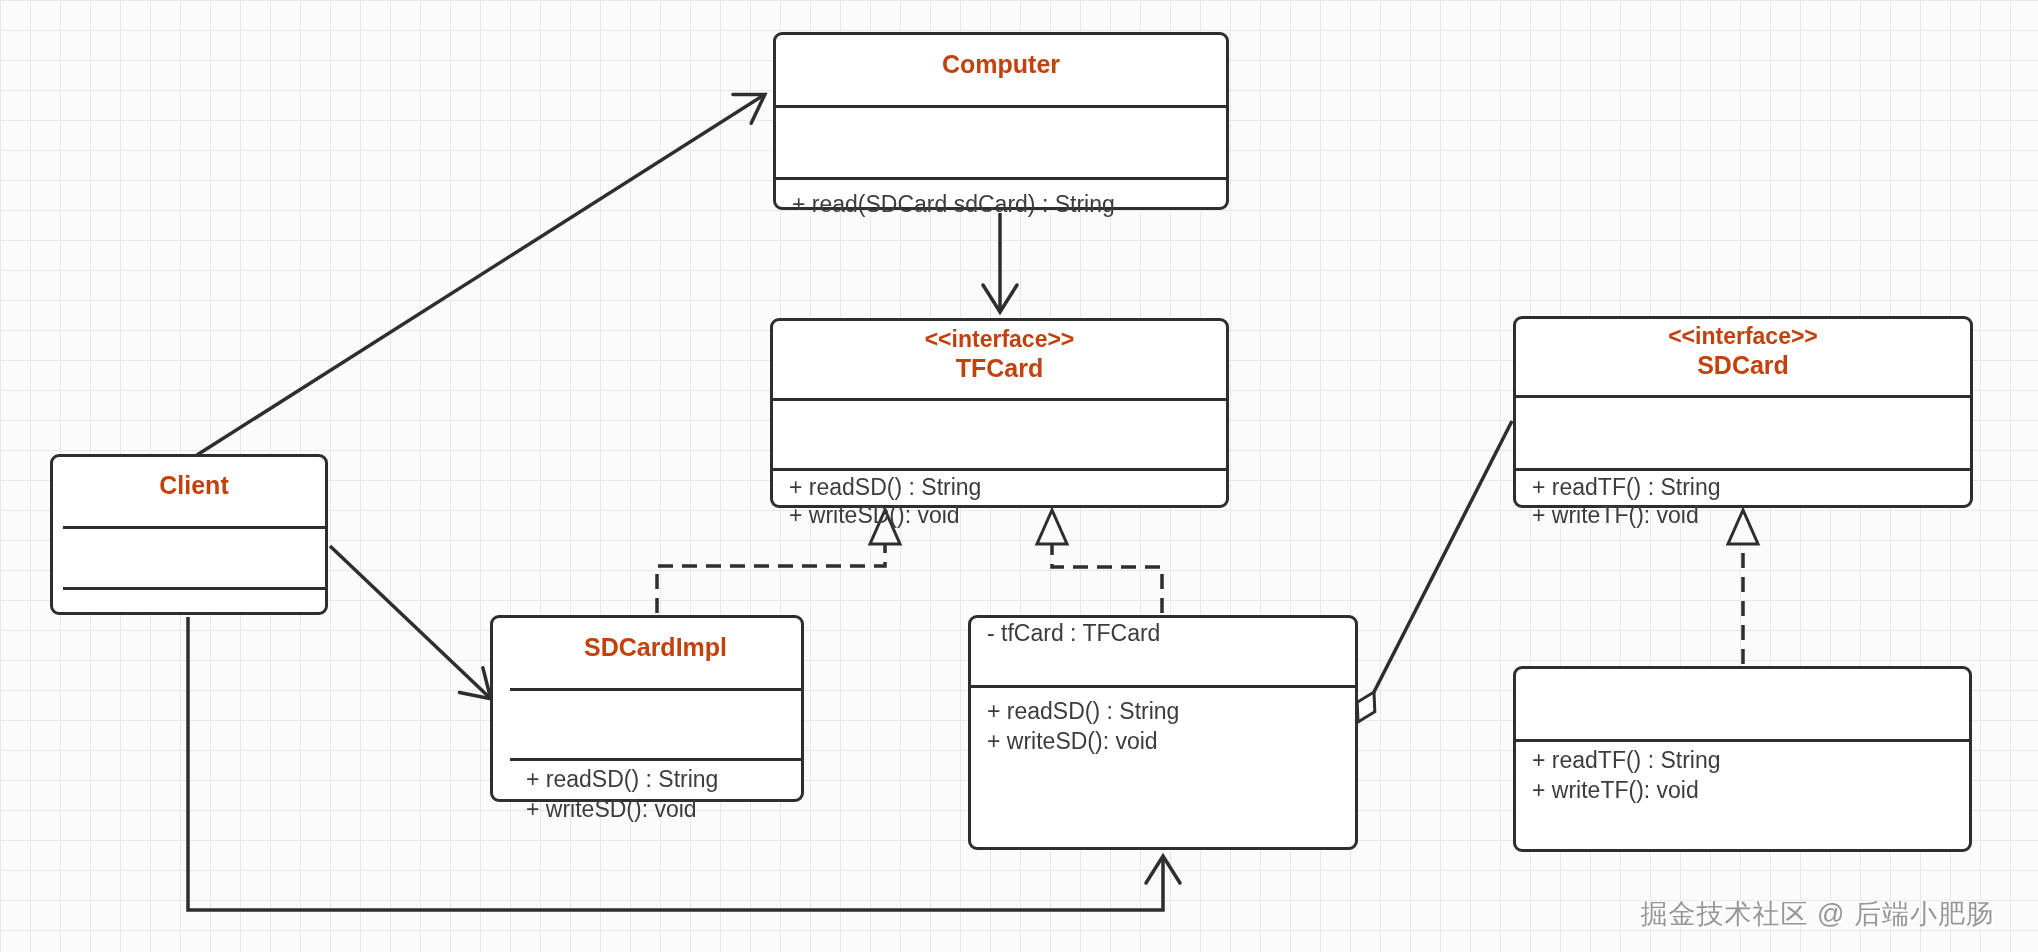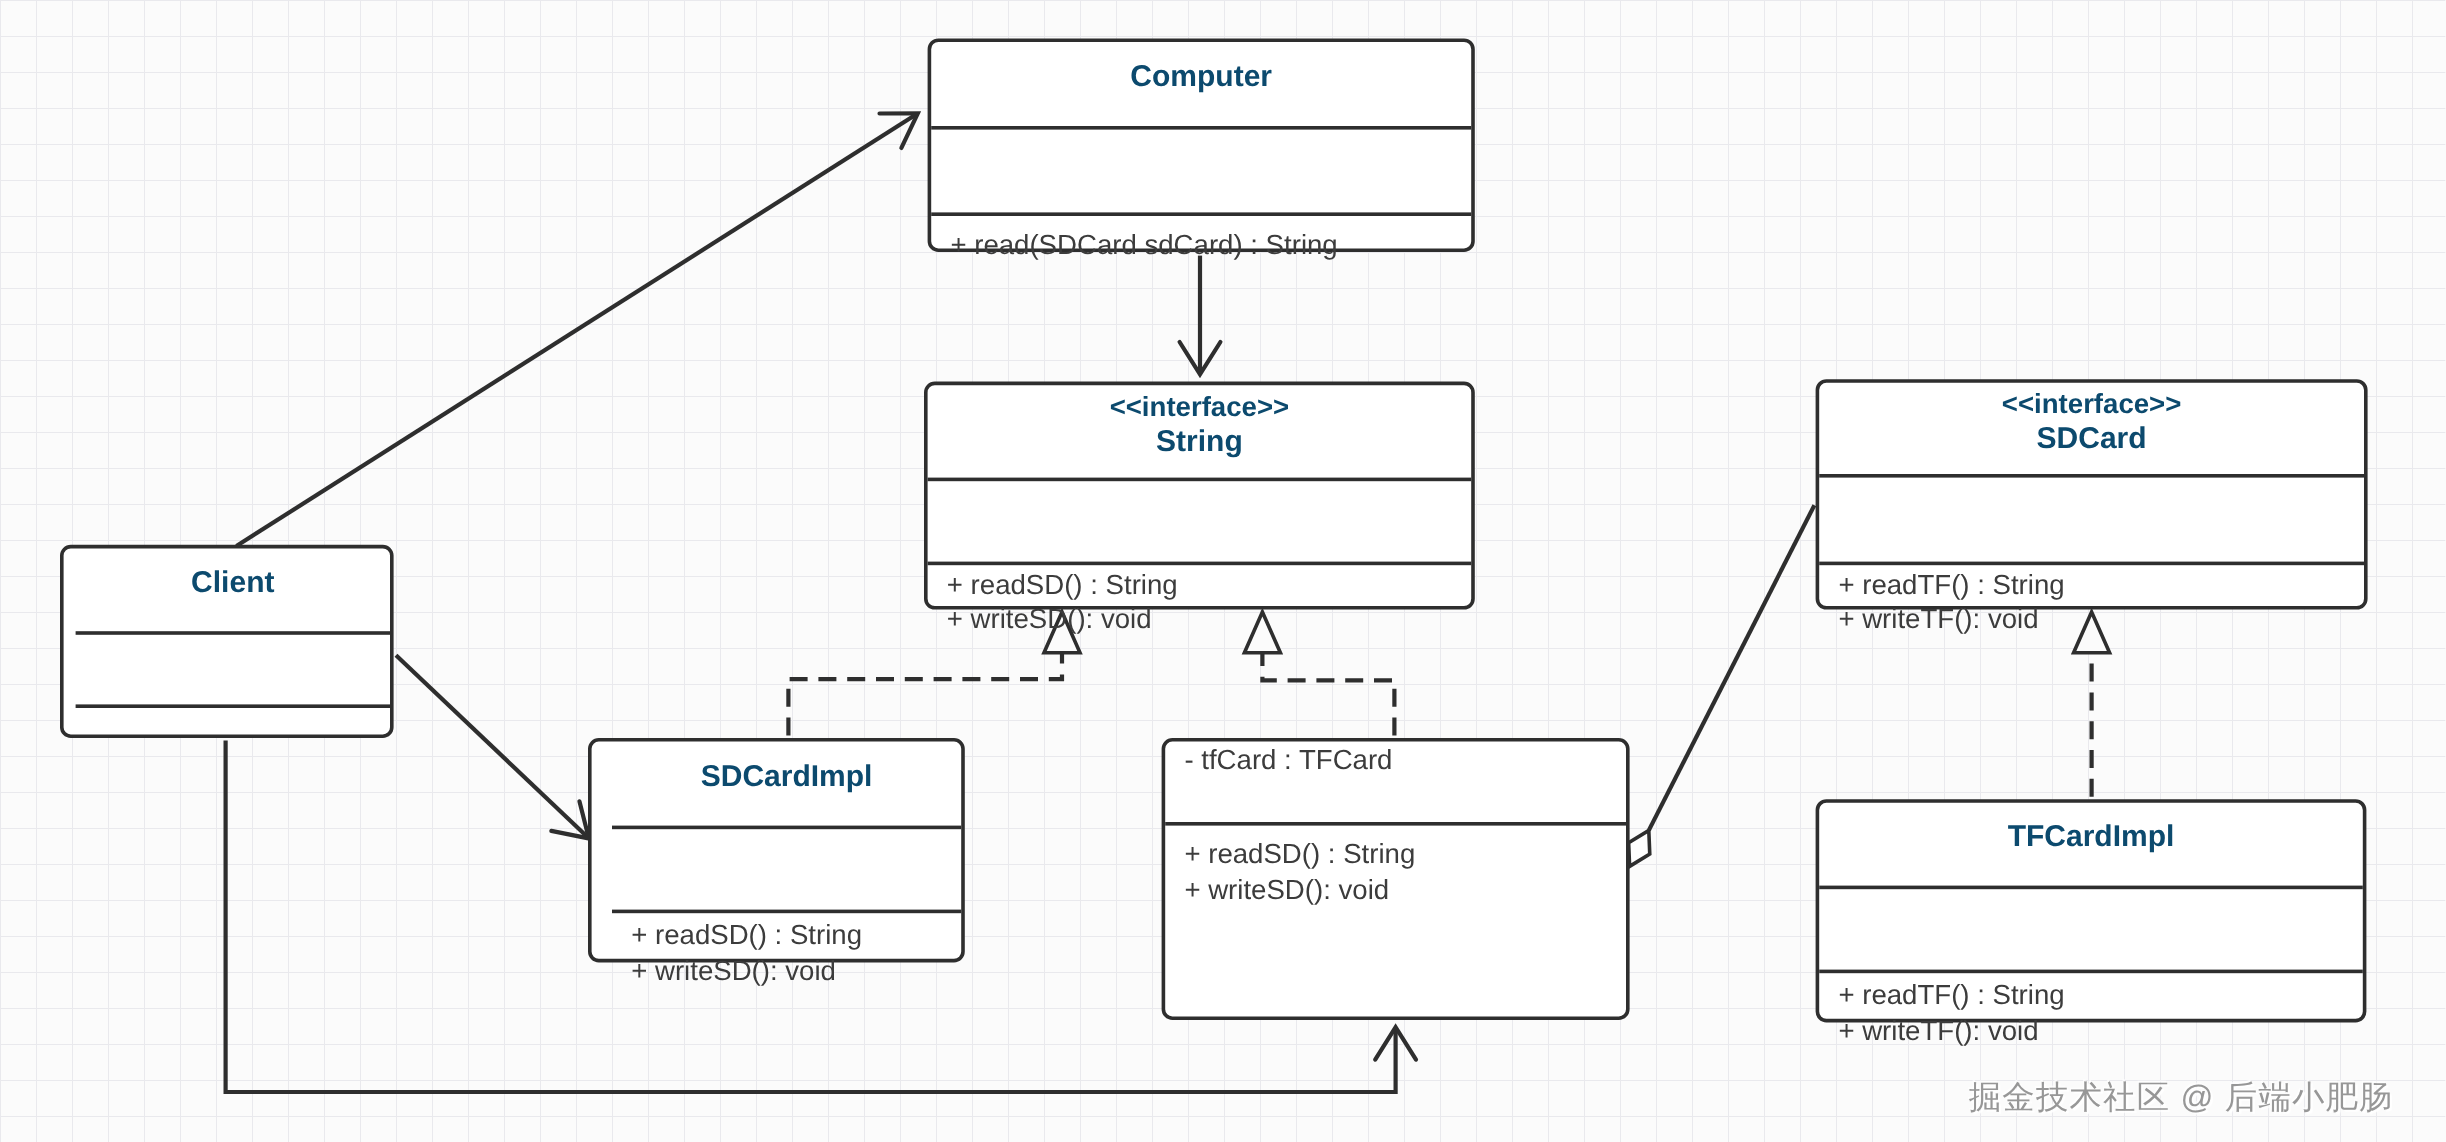--- a/index.html
+++ b/index.html
@@ -20,21 +20,21 @@
     background:#ffffff;
     border:3.5px solid #2e2e2e;
     border-radius:9px;
     box-sizing:border-box;
     z-index:2;
   }
   .sec{box-sizing:border-box;}
   .sec + .sec{border-top:3.5px solid #2e2e2e;margin-top:12px;}
   .title{
     display:flex;flex-direction:column;align-items:center;justify-content:center;
-    font-weight:bold;font-size:25px;color:#0c4a6e;line-height:29px;
+    font-weight:bold;font-size:25px;color:#c2410c;line-height:29px;
   }
   .stereo{font-size:23px;}
   .members{
     padding:5px 6px 0 16px;
     font-size:23px;color:#3c3c3c;line-height:30px;
     white-space:nowrap;
   }
   .members.tight{line-height:28px;padding-top:2px;}
   .attr-single{display:flex;align-items:flex-start;}
   #watermark{
@@ -83,21 +83,21 @@
     </div>
     <div class="sec" style="height:60px;"></div>
     <div class="sec members" style="height:54px;padding-top:9px;">
       <div>+ read(SDCard sdCard) : String</div>
     </div>
   </div>
 
   <div class="uml-class" style="left:770px;top:318px;width:459px;height:190px;">
     <div class="sec title" style="height:65px;">
       <div class="stereo">&lt;&lt;interface&gt;&gt;</div>
-      <div>String</div>
+      <div>TFCard</div>
     </div>
     <div class="sec" style="height:58px;"></div>
     <div class="sec members tight" style="height:60px;">
       <div>+ readSD() : String</div>
       <div>+ writeSD(): void</div>
     </div>
   </div>
 
   <div class="uml-class" style="left:1513px;top:316px;width:460px;height:192px;">
     <div class="sec title" style="height:64px;">
@@ -134,23 +134,20 @@
     <div class="sec members attr-single" style="height:55px;padding-top:0;">
       <div>- tfCard : TFCard</div>
     </div>
     <div class="sec members" style="height:115px;padding-top:8px;">
       <div>+ readSD() : String</div>
       <div>+ writeSD(): void</div>
     </div>
   </div>
 
   <div class="uml-class" style="left:1513px;top:666px;width:459px;height:186px;">
-    <div class="sec title" style="height:57px;">
-      <div>TFCardImpl</div>
-    </div>
     <div class="sec" style="height:58px;"></div>
     <div class="sec members" style="height:64px;padding-top:3px;">
       <div>+ readTF() : String</div>
       <div>+ writeTF(): void</div>
     </div>
   </div>
 
   <div id="watermark">掘金技术社区 @ 后端小肥肠</div>
 
 </div>

